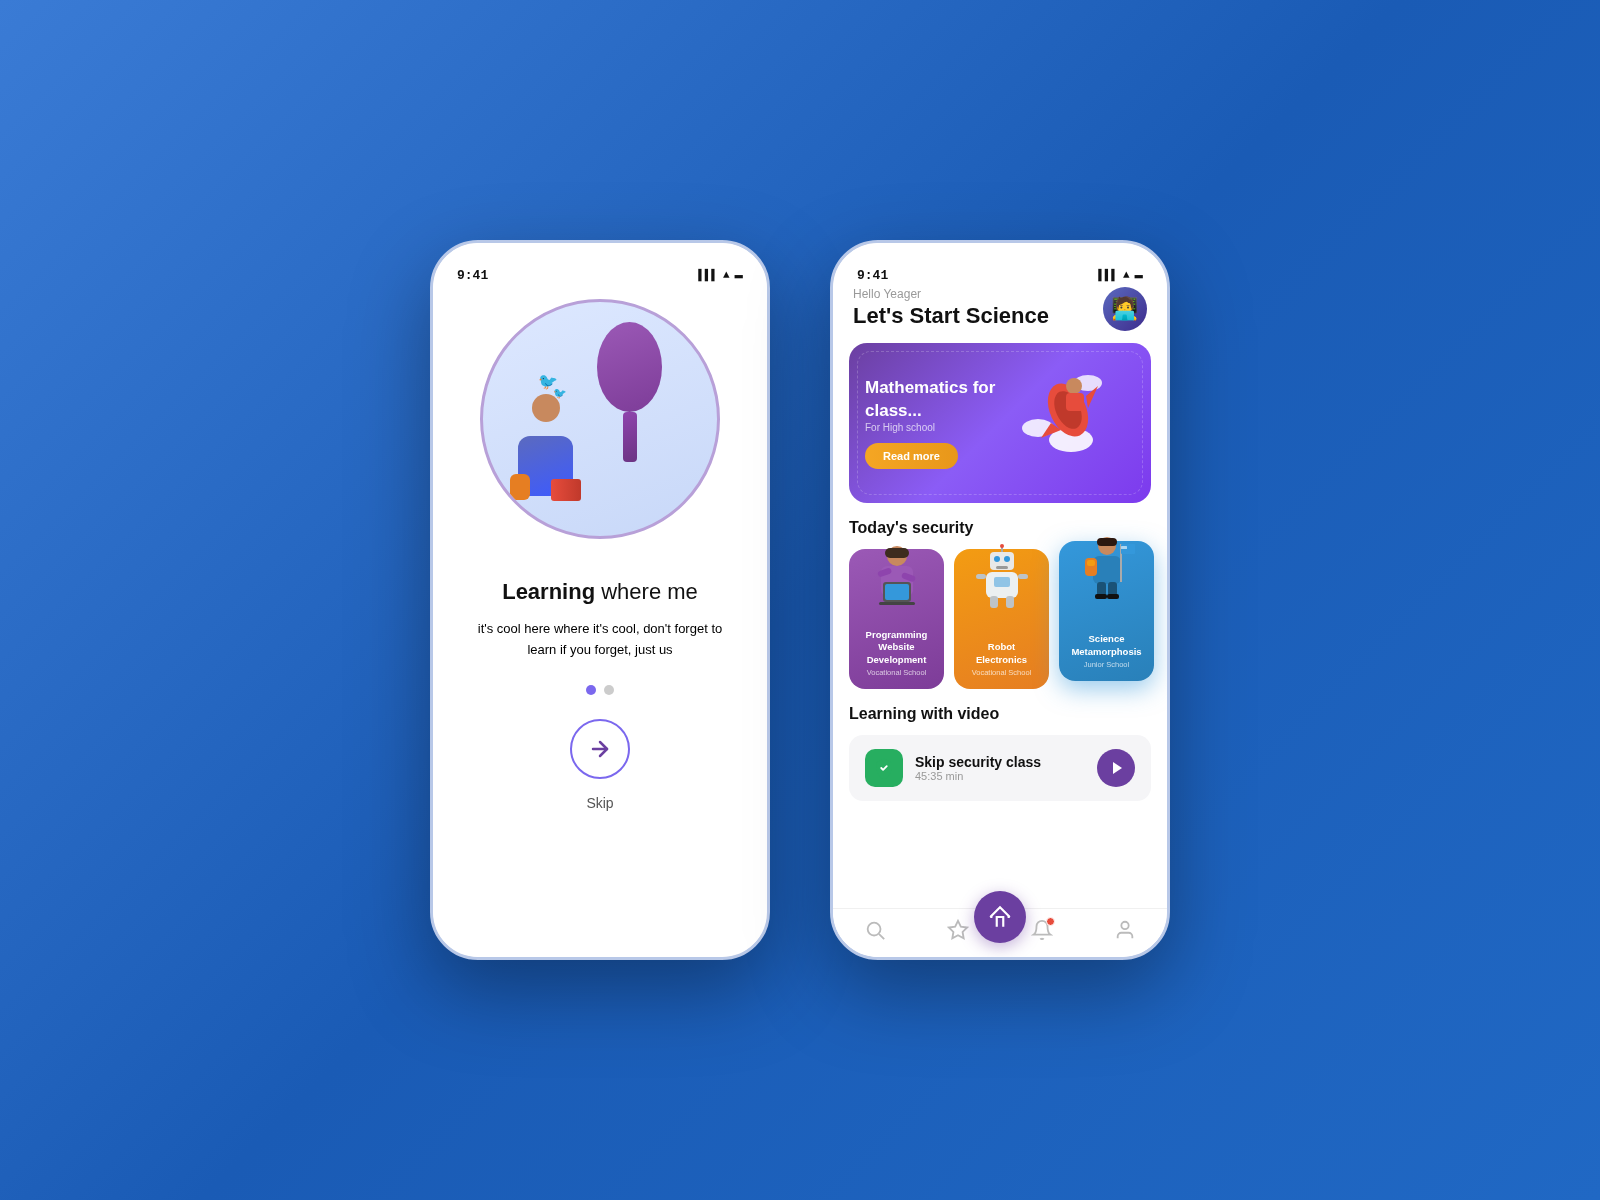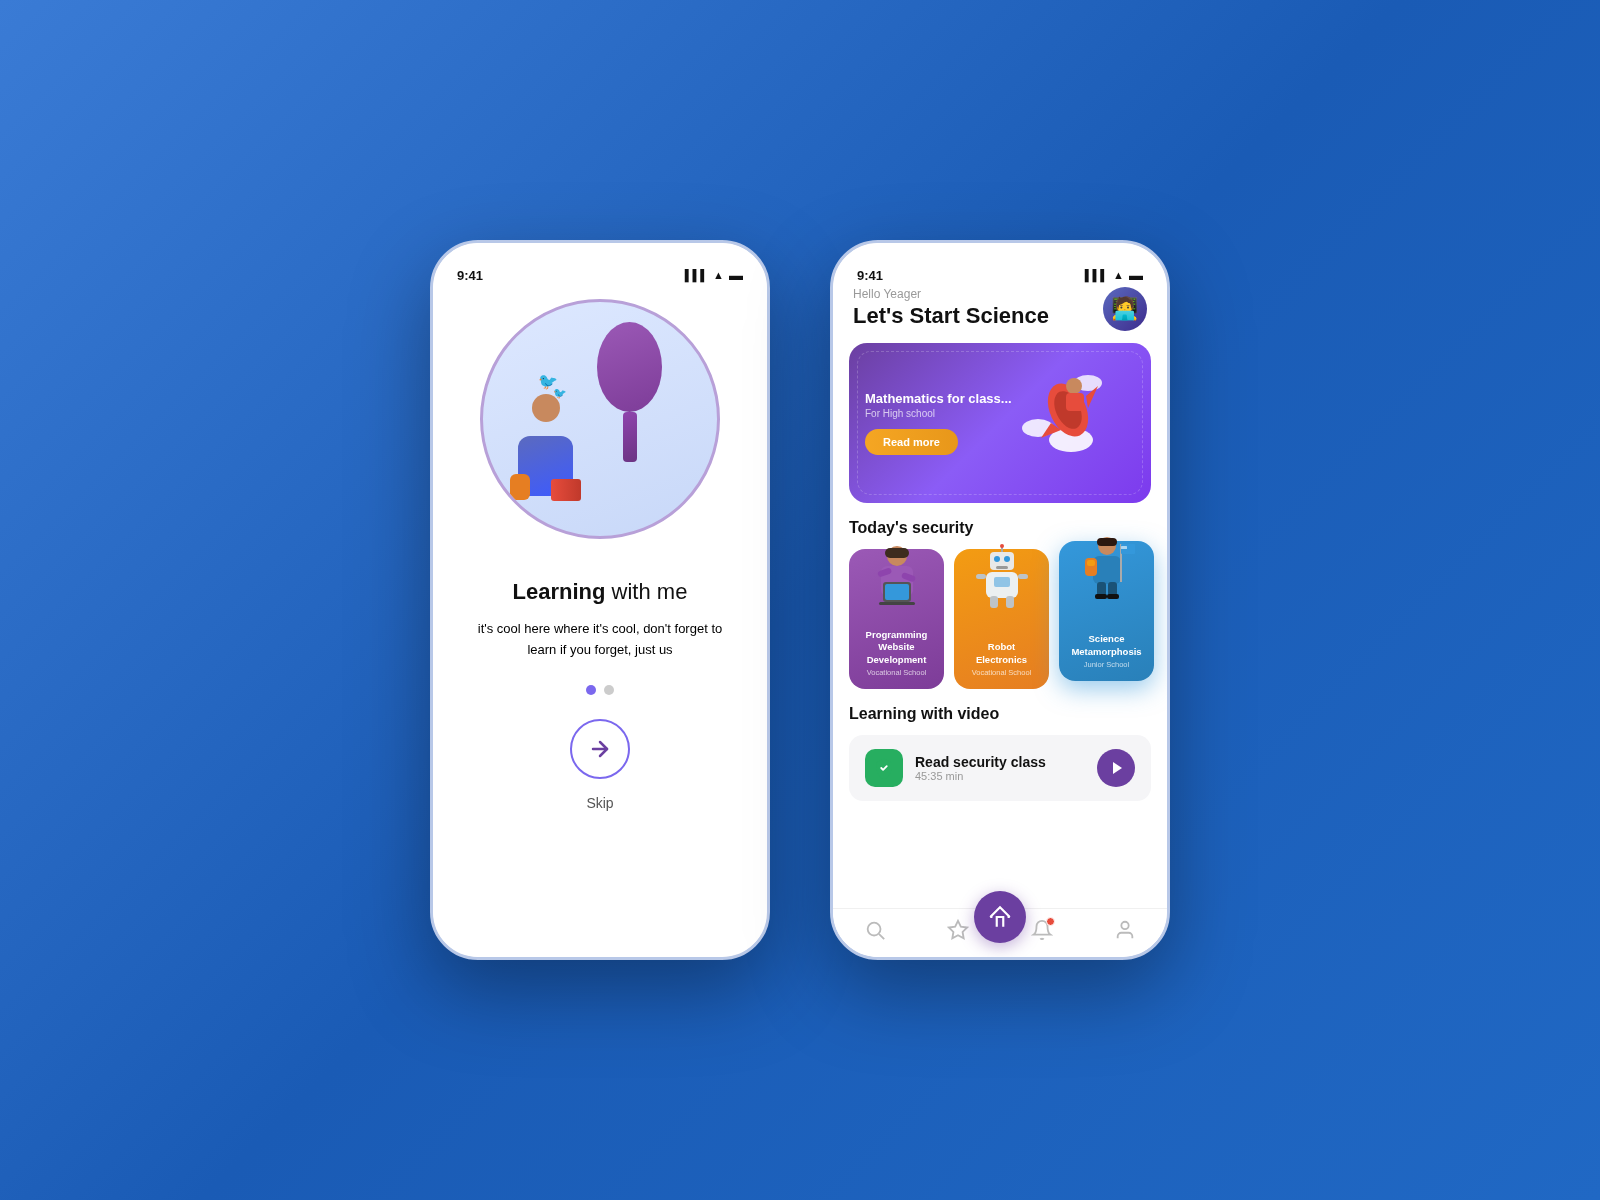--- a/index.html
+++ b/index.html
@@ -38,20 +38,21 @@
       flex-direction: column;
     }
 
     
     .status-bar {
       display: flex;
       justify-content: space-between;
       align-items: center;
       padding: 28px 24px 0;
       height: 36px;
+      font-family: Liberation Mono, monospace;
     }
     .status-time {
       font-size: 13px;
       font-weight: 600;
       color: #111;
     }
     .status-icons {
       display: flex;
       align-items: center;
       gap: 5px;
@@ -265,21 +266,21 @@
       border-radius: 18px;
       padding: 18px 16px;
       position: relative;
       overflow: hidden;
       height: 160px;
       display: flex;
       flex-direction: column;
       justify-content: center;
     }
     .banner-title {
-      font-size: 13px;
+      font-size: 17px;
       font-weight: 700;
       color: #fff;
       max-width: 160px;
       line-height: 1.3;
     }
     .banner-sub {
       font-size: 10px;
       color: rgba(255,255,255,0.7);
       margin-bottom: 10px;
     }
@@ -518,21 +519,21 @@
         <div class="person-reading">
           <div class="person-head"></div>
           <div class="person-body">
             <div class="book"></div>
             <div class="bag"></div>
           </div>
         </div>
       </div>
 
       <h2 class="onboarding-title">
-        <strong>Learning</strong><span> with me</span>
+        <strong>Learning</strong><span> where me</span>
       </h2>
 
       <p class="onboarding-desc">it's cool here where it's cool, don't forget to learn if you forget, just us</p>
 
       <div class="dots">
         <div class="dot active"></div>
         <div class="dot"></div>
       </div>
 
       <button class="arrow-btn">
@@ -681,21 +682,21 @@
       <div class="section-title">Learning with video</div>
 
       <div class="video-item">
         <div class="shield-icon-wrap">
           <svg class="shield-svg" viewBox="0 0 24 24">
             <path d="M12 2L4 6v6c0 5.5 3.5 10.7 8 12 4.5-1.3 8-6.5 8-12V6l-8-4z" fill="#27ae60"></path>
             <path d="M9 12l2 2 4-4" stroke="#fff" stroke-width="2" fill="none" stroke-linecap="round" stroke-linejoin="round"></path>
           </svg>
         </div>
         <div class="video-info">
-          <div class="video-title">Read security class</div>
+          <div class="video-title">Skip security class</div>
           <div class="video-duration">45:35 min</div>
         </div>
         <div class="play-btn">
           <svg width="16" height="16" viewBox="0 0 16 16">
             <polygon points="5,2 14,8 5,14" fill="white"></polygon>
           </svg>
         </div>
       </div>
 
       <div style="flex:1"></div>

